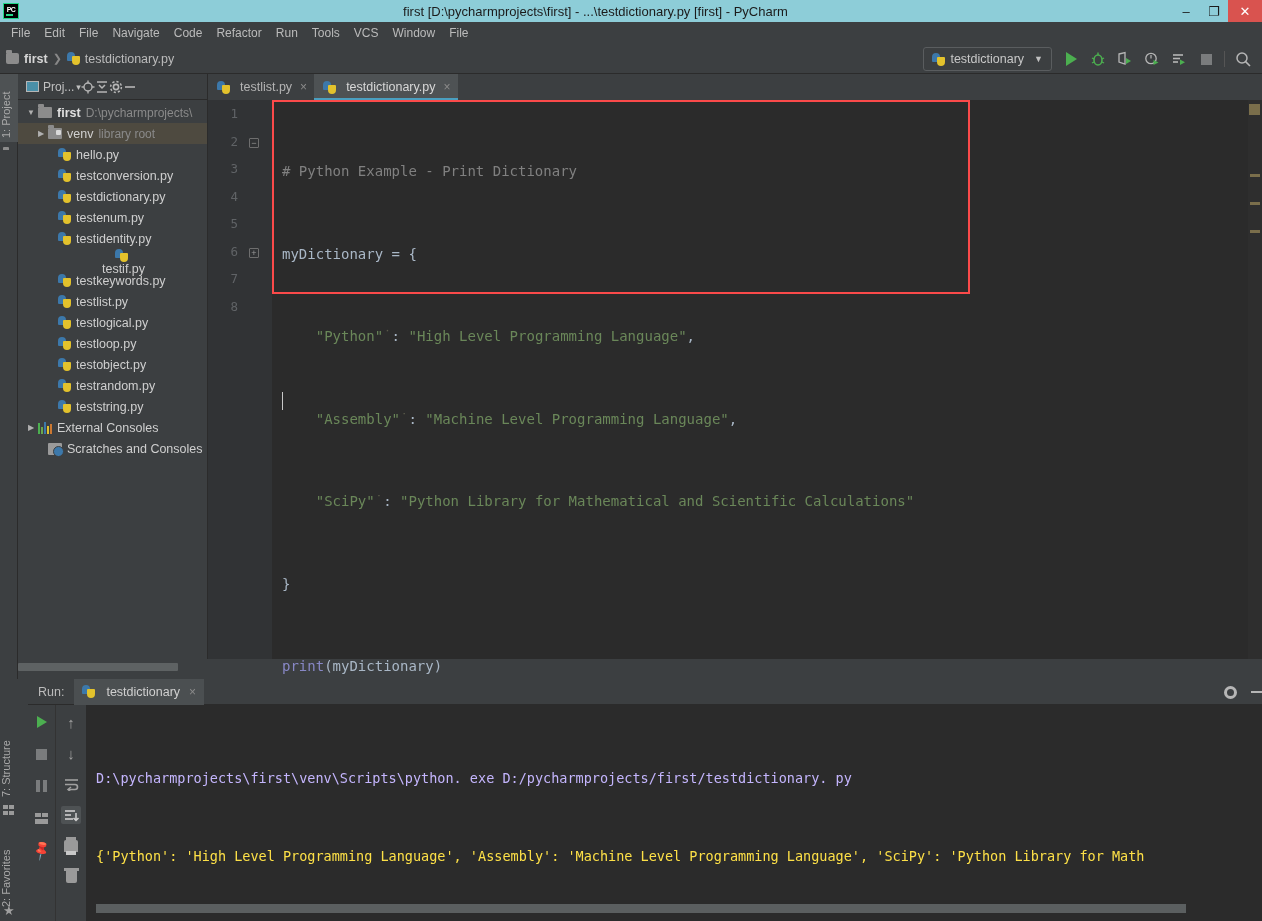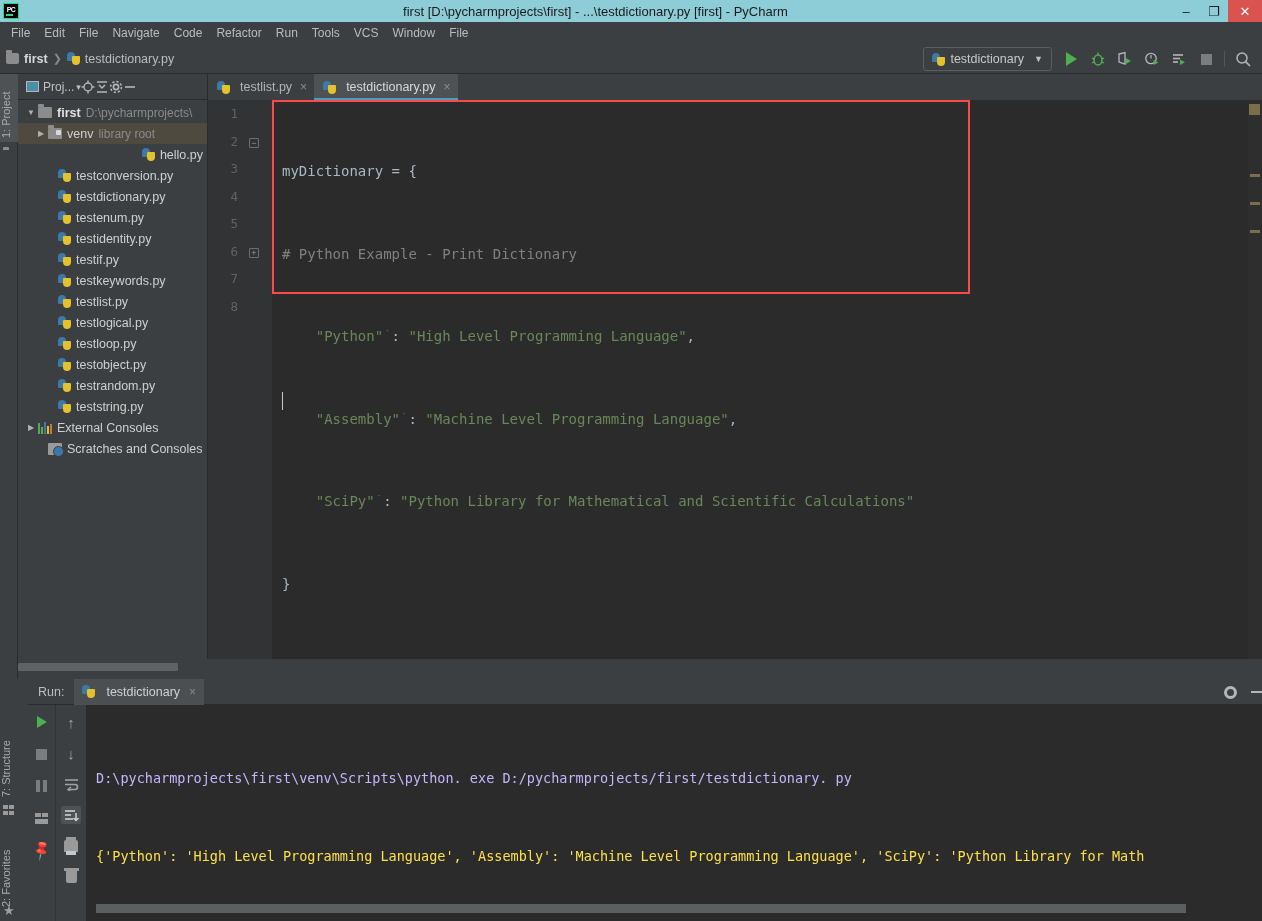--- a/index.html
+++ b/index.html
@@ -437,21 +437,21 @@
           <span class="fold2"></span>
           <span class="tname bold">first</span>
           <span class="tsub">D:\pycharmprojects\</span>
         </div>
         <div class="trow sel" style="padding-left: 16px;">
           <span class="arrow">▶</span>
           <span class="fold2 venv"></span>
           <span class="tname">venv</span>
           <span class="tsub">library root</span>
         </div>
-        <div class="trow" style="padding-left: 26px; justify-content: flex-end;">
+        <div class="trow" style="padding-left: 26px;">
           <span class="arrow"></span>
           <span class="py-ico"></span>
           <span class="tname">hello.py</span>
         </div>
         <div class="trow" style="padding-left: 26px;">
           <span class="arrow"></span>
           <span class="py-ico"></span>
           <span class="tname">testconversion.py</span>
         </div>
         <div class="trow" style="padding-left: 26px;">
@@ -462,21 +462,21 @@
         <div class="trow" style="padding-left: 26px;">
           <span class="arrow"></span>
           <span class="py-ico"></span>
           <span class="tname">testenum.py</span>
         </div>
         <div class="trow" style="padding-left: 26px;">
           <span class="arrow"></span>
           <span class="py-ico"></span>
           <span class="tname">testidentity.py</span>
         </div>
-        <div class="trow" style="padding-left: 26px;">
+        <div class="trow" style="padding-left: 26px; flex-direction: column;">
           <span class="arrow"></span>
           <span class="py-ico"></span>
           <span class="tname">testif.py</span>
         </div>
         <div class="trow" style="padding-left: 26px;">
           <span class="arrow"></span>
           <span class="py-ico"></span>
           <span class="tname">testkeywords.py</span>
         </div>
         <div class="trow" style="padding-left: 26px;">
@@ -557,26 +557,27 @@
         <div class="lineno" style="top: 198.5px;">8</div>
         <div class="foldmark" style="top: 36.5px;">
           <div class="fold-box">−</div>
         </div>
         <div class="foldmark" style="top: 146.5px;">
           <div class="fold-box">+</div>
         </div>
       </div>
 
     <div class="code">
+      <div class="cl"><span class="c-comment"># Python Example - Print Dictionary</span></div>
       <div class="cl"><span class="c-ident">myDictionary = {</span></div>
-      <div class="cl"><span class="c-comment"># Python Example - Print Dictionary</span></div>
       <div class="cl">    <span class="c-str">"Python"</span><span class="c-dot">˙</span><span class="c-op">: </span><span class="c-str">"High Level Programming Language"</span><span class="c-op">,</span></div>
       <div class="cl">    <span class="c-str">"Assembly"</span><span class="c-dot">˙</span><span class="c-op">: </span><span class="c-str">"Machine Level Programming Language"</span><span class="c-op">,</span></div>
       <div class="cl">    <span class="c-str">"SciPy"</span><span class="c-dot">˙</span><span class="c-op">: </span><span class="c-str">"Python Library for Mathematical and Scientific Calculations"</span><span class="c-op"></span></div>
       <div class="cl"><span class="c-ident">}</span></div>
+      <div class="cl"><span class="c-kw">print</span><span class="c-ident">(myDictionary)</span></div>
       <div class="cl"><span class="c-ident"></span></div>
     </div>
 
     <div class="caret-line"></div>
 
     <div class="markergutter">
       <div class="markerbox"></div>
       <div class="marker" style="top:74px;"></div>
       <div class="marker" style="top:102px;"></div>
       <div class="marker" style="top:130px;"></div>

